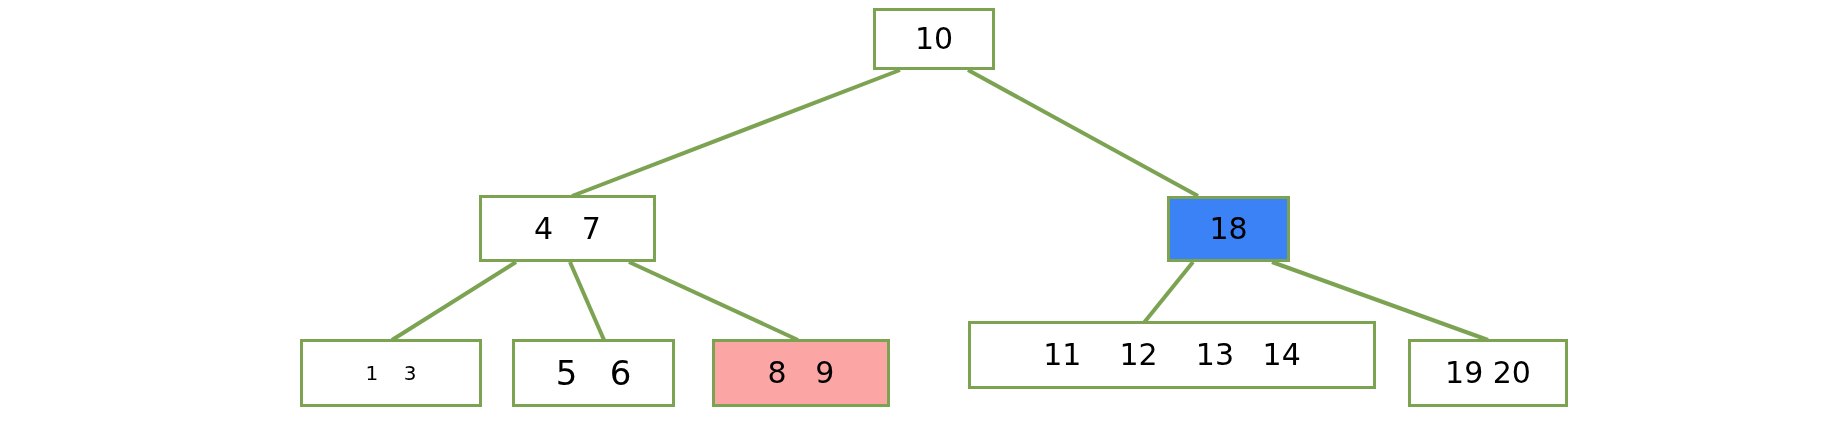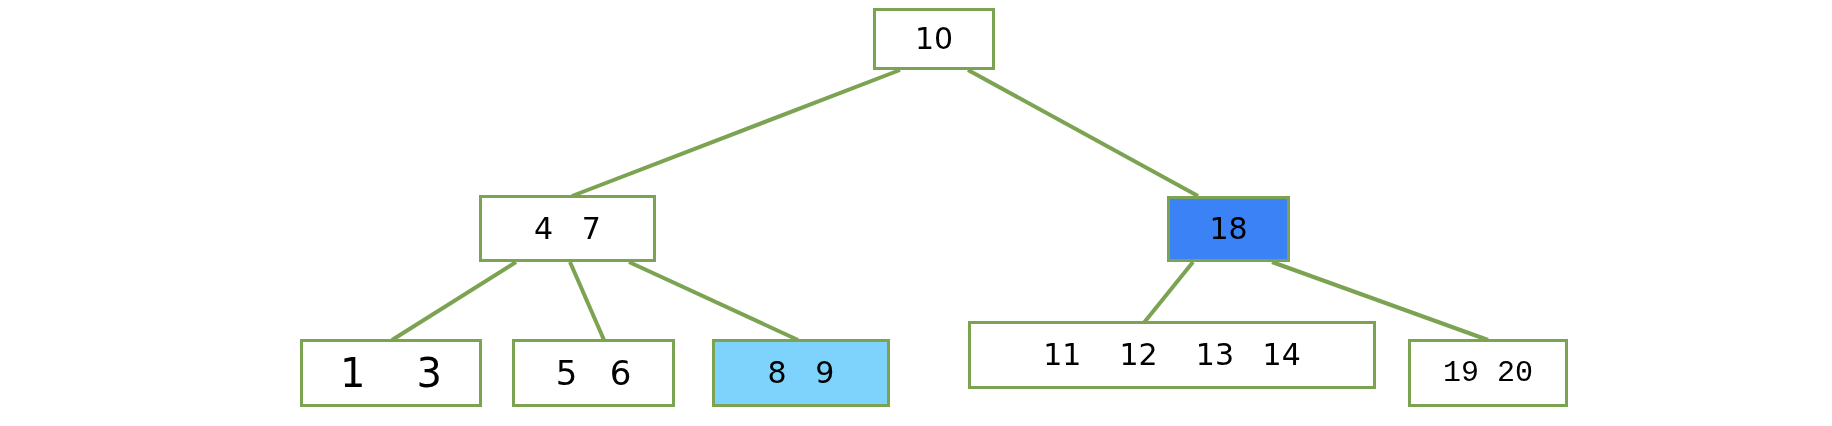--- a/index.html
+++ b/index.html
@@ -54,19 +54,19 @@
       <line x1="516" y1="262" x2="392" y2="340" stroke="#7ba352" stroke-width="4" stroke-linecap="butt"></line>
       <line x1="570" y1="262" x2="604" y2="340" stroke="#7ba352" stroke-width="4" stroke-linecap="butt"></line>
       <line x1="629" y1="262" x2="798" y2="340" stroke="#7ba352" stroke-width="4" stroke-linecap="butt"></line>
       <line x1="1193" y1="262" x2="1130" y2="340" stroke="#7ba352" stroke-width="4" stroke-linecap="butt"></line>
       <line x1="1272" y1="262" x2="1488" y2="340" stroke="#7ba352" stroke-width="4" stroke-linecap="butt"></line>
     </svg>
   <div id="node-layer">
       <div class="tree-node" style="left: 873px; top: 8px; width: 122px; height: 62px; border: 3px solid rgb(123, 163, 82); background: rgb(255, 255, 255);"><span class="node-label" style="font-size: 30px; color: rgb(0, 0, 0);">10</span></div>
       <div class="tree-node" style="left: 479px; top: 195px; width: 177px; height: 67px; border: 3px solid rgb(123, 163, 82); background: rgb(255, 255, 255);"><span class="node-label" style="font-size: 30px; color: rgb(0, 0, 0);">4   7</span></div>
       <div class="tree-node" style="left: 1167px; top: 196px; width: 123px; height: 66px; border: 3px solid rgb(123, 163, 82); background: #3b82f6;"><span class="node-label" style="font-size: 30px; color: rgb(0, 0, 0);">18</span></div>
-      <div class="tree-node" style="left: 300px; top: 339px; width: 182px; height: 68px; border: 3px solid rgb(123, 163, 82); background: rgb(255, 255, 255);"><span class="node-label" style="font-size: 40px; color: rgb(0, 0, 0);">1    3</span></div>
+      <div class="tree-node" style="left: 300px; top: 339px; width: 182px; height: 68px; border: 3px solid rgb(123, 163, 82); background: rgb(255, 255, 255);"><span class="node-label" style="font-size: 20px; color: rgb(0, 0, 0);">1    3</span></div>
       <div class="tree-node" style="left: 512px; top: 339px; width: 163px; height: 68px; border: 3px solid rgb(123, 163, 82); background: rgb(255, 255, 255);"><span class="node-label" style="font-size: 34px; color: rgb(0, 0, 0);">5   6</span></div>
-      <div class="tree-node" style="left: 712px; top: 339px; width: 178px; height: 68px; border: 3px solid rgb(123, 163, 82); background: #7dd3fc;"><span class="node-label" style="font-size: 30px; color: rgb(0, 0, 0);">8   9</span></div>
+      <div class="tree-node" style="left: 712px; top: 339px; width: 178px; height: 68px; border: 3px solid rgb(123, 163, 82); background: #fca5a5;"><span class="node-label" style="font-size: 30px; color: rgb(0, 0, 0);">8   9</span></div>
       <div class="tree-node" style="left: 932px; top: 321px; width: 408px; height: 68px; border: 3px solid rgb(123, 163, 82); background: rgb(255, 255, 255); margin-left: 36px;"><span class="node-label" style="font-size: 30px; color: rgb(0, 0, 0);">11    12    13   14</span></div>
-      <div class="tree-node" style="left: 1408px; top: 339px; width: 160px; height: 68px; border: 3px solid rgb(123, 163, 82); background: rgb(255, 255, 255); font-family: Liberation Mono, monospace;"><span class="node-label" style="font-size: 30px; color: rgb(0, 0, 0);">19 20</span></div>
+      <div class="tree-node" style="left: 1408px; top: 339px; width: 160px; height: 68px; border: 3px solid rgb(123, 163, 82); background: rgb(255, 255, 255);"><span class="node-label" style="font-size: 30px; color: rgb(0, 0, 0);">19 20</span></div>
     </div>
 </div>
 
 </body></html>

